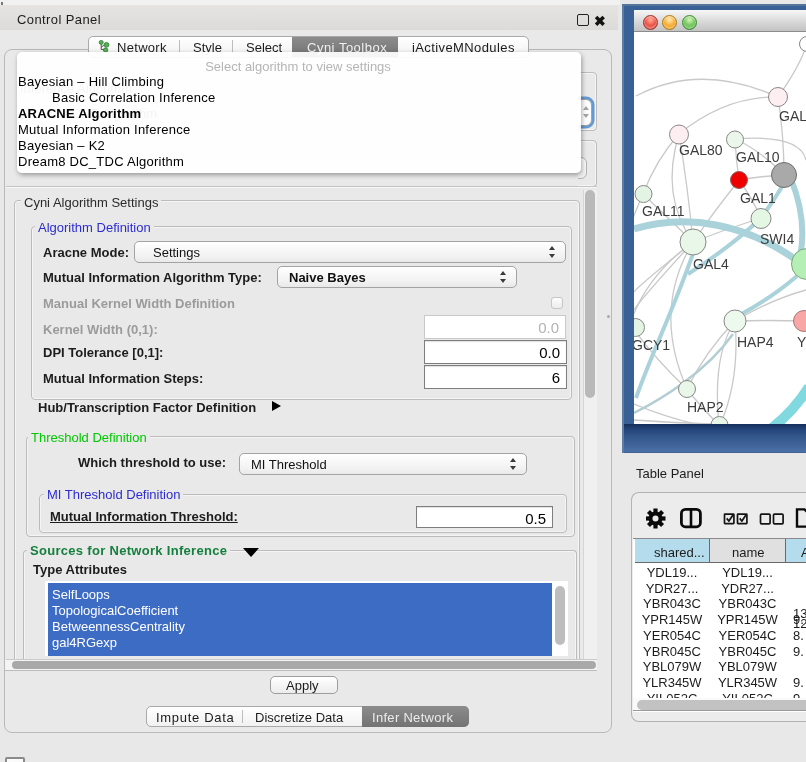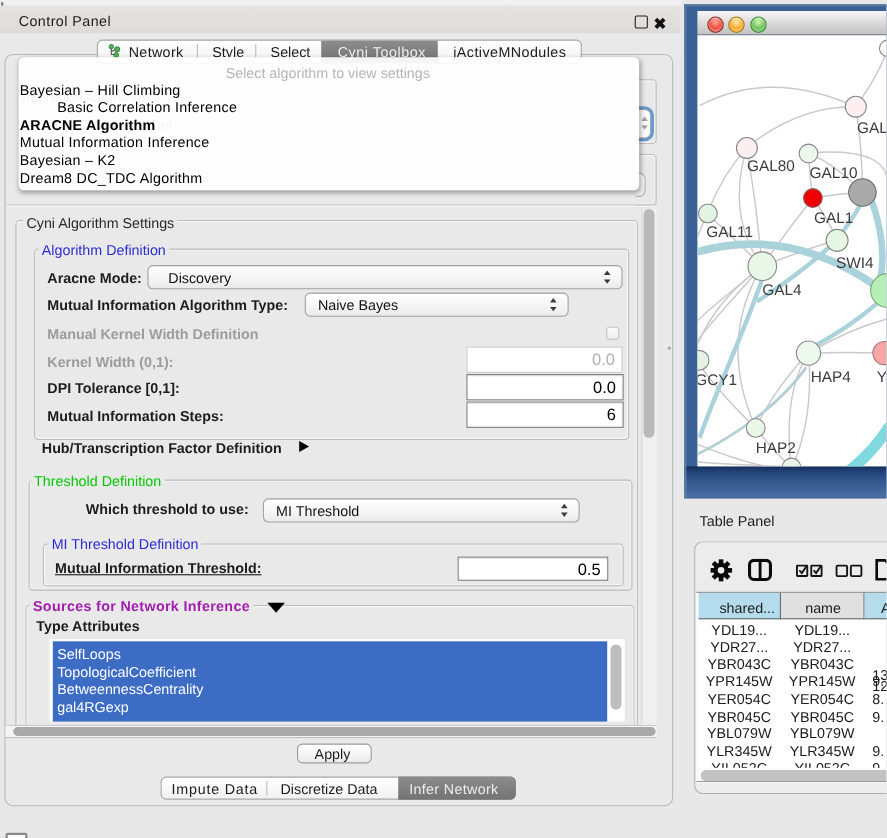--- a/index.html
+++ b/index.html
@@ -69,26 +69,26 @@
 <div class="abs" style="left:6px;top:187px;width:591px;height:1px;background:#f7f7f7;"></div>
 
 <div class="gbox" style="left:14px;top:200px;width:564px;height:465px;border-radius:4px;"></div>
 <div class="gtitle" style="left:21px;top:195px;color:#2a2a2a;">Cyni Algorithm Settings</div>
 
 <div class="gbox" style="left:31px;top:226px;width:539px;height:172px;"></div>
 <div class="gtitle" style="left:35px;top:220px;color:#2d2dcf;">Algorithm Definition</div>
 
 <div class="abs t13 bold" style="left:43px;top:245px;text-align:center;">Aracne Mode:</div>
 <div class="combo" style="left:134px;top:241px;width:432px;">
-    <span class="ct" style="left:18px;">Discovery</span>
+    <span class="ct" style="left:18px;">Settings</span>
     <span class="arr" style="right:8px;top:3px;"></span>
   </div>
 
 <div class="abs t13 bold" style="left:43px;top:270px;">Mutual Information Algorithm Type:</div>
-<div class="combo" style="left:277px;top:266px;width:240px;">
+<div class="combo" style="left:277px;top:266px;width:240px;font-weight:bold;">
     <span class="ct">Naive Bayes</span>
     <span class="arr" style="right:8px;top:3px;"></span>
   </div>
 
 <div class="abs t13 bold" style="left:43px;top:296px;color:#9b9b9b;">Manual Kernel Width Definition</div>
 <div class="abs" style="left:551px;top:297px;width:12px;height:12px;border:1px solid #c6c6c6;border-radius:3px;background:linear-gradient(#fdfdfd,#ececec);box-sizing:border-box;"></div>
 
 <div class="abs t13 bold" style="left:43px;top:322px;color:#9b9b9b;">Kernel Width (0,1):</div>
 <div class="field" style="left:424px;top:315px;width:142px;height:24px;border:1px solid #c9c9c9;color:#b2b2b2;">0.0</div>
 
@@ -110,21 +110,21 @@
     <span class="arr" style="right:8px;top:3px;"></span>
   </div>
 
 <div class="gbox" style="left:39px;top:494px;width:526px;height:37px;"></div>
 <div class="gtitle" style="left:44px;top:487px;color:#2d2dcf;">MI Threshold Definition</div>
 
 <div class="abs t13 bold" style="left:50px;top:509px;text-decoration:underline;">Mutual Information Threshold:</div>
 <div class="field" style="left:416px;top:506px;width:137px;height:22px;border:1px solid #7e7e7e;color:#000;box-shadow:inset 0 1px 1px rgba(0,0,0,0.12);">0.5</div>
 
 <div class="gbox" style="left:23px;top:550px;width:552px;height:114px;border-bottom:none;border-radius:4px 4px 0 0;"></div>
-<div class="gtitle bold" style="left:27px;top:543px;color:#a21caf;letter-spacing:0.3px;">Sources for Network Inference</div>
+<div class="gtitle bold" style="left:27px;top:543px;color:#15803d;letter-spacing:0.3px;">Sources for Network Inference</div>
 <div class="abs" style="left:243px;top:548px;width:0;height:0;border-left:8px solid transparent;border-right:8px solid transparent;border-top:9px solid #000;"></div>
 
 <div class="abs t13 bold" style="left:33px;top:562px;">Type Attributes</div>
 
 <div class="abs" style="left:45px;top:581px;width:523px;height:75px;background:#fff;"></div>
 <div class="abs" style="left:48px;top:583px;width:504px;height:73px;background:#3d6cc4;"></div>
 <div class="abs t13" style="left:52px;top:587px;color:#fff;">SelfLoops</div>
 <div class="abs t13" style="left:52px;top:603px;color:#fff;">TopologicalCoefficient</div>
 <div class="abs t13" style="left:52px;top:619px;color:#fff;">BetweennessCentrality</div>
 <div class="abs t13" style="left:52px;top:635px;color:#fff;">gal4RGexp</div>

